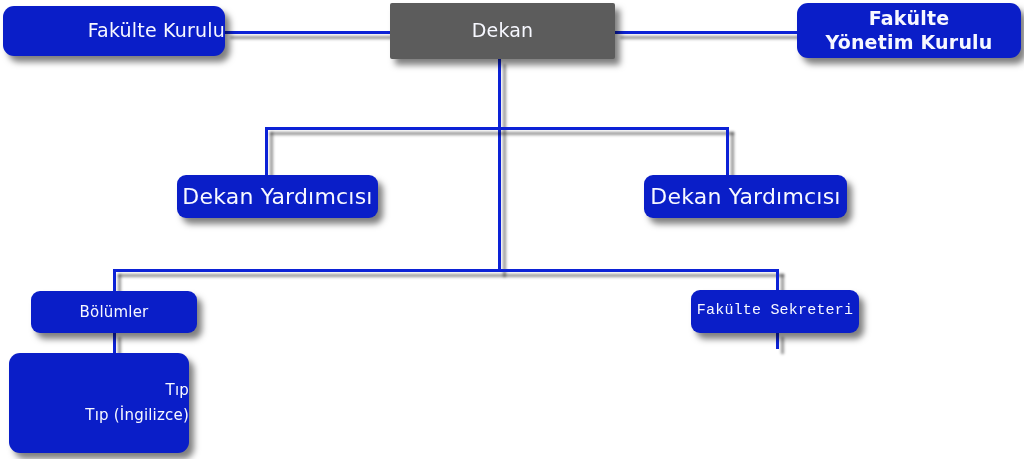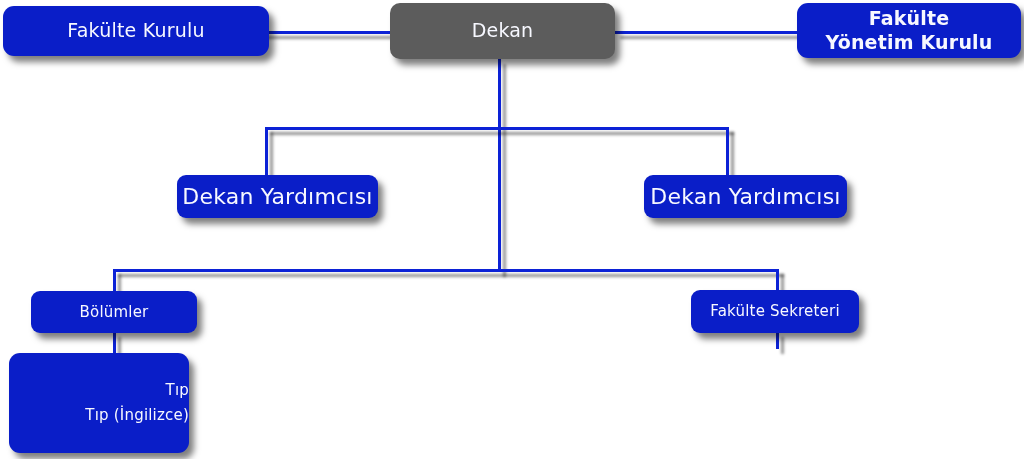--- a/index.html
+++ b/index.html
@@ -25,39 +25,39 @@
     color: #f7f8ff;
     background: var(--box-blue, #0A1EC8);
     border-radius: 9px;
     box-shadow: 5px 6px 6px rgba(0, 0, 0, 0.5);
     line-height: 1.25;
     letter-spacing: 0.2px;
     box-sizing: border-box;
   }
   .node.gray {
     background: var(--dekan-gray, #5C5C5C);
-    border-radius: 10px;
+    border-radius: 2px;
   }
   .line {
     position: absolute;
     background: var(--line-blue, #0C22D6);
     box-shadow: 5px 5px 3px rgba(0, 0, 0, 0.42);
   }
   .fs19 { font-size: 19px; }
   .fs18 { font-size: 22px; }
   .fs15 { font-size: 15px; }
 
   
-  #n-fakulte-kurulu         { left: 3px;   top: 6px;   width: 266px; height: 50px; border-radius: 11px; }
+  #n-fakulte-kurulu         { left: 3px;   top: 6px;   width: 222px; height: 50px; border-radius: 11px; align-items: flex-end; }
   #n-dekan                  { left: 390px; top: 3px;   width: 225px; height: 56px; }
   #n-fakulte-yonetim-kurulu { left: 797px; top: 3px;   width: 224px; height: 55px; border-radius: 11px; padding: 0 26px; font-weight: bold; }
   #n-dekan-yardimcisi-left  { left: 177px; top: 175px; width: 201px; height: 43px; }
   #n-dekan-yardimcisi-right { left: 644px; top: 175px; width: 203px; height: 43px; }
   #n-bolumler               { left: 31px;  top: 291px; width: 166px; height: 42px; }
-  #n-fakulte-sekreteri      { left: 691px; top: 290px; width: 168px; height: 43px; }
+  #n-fakulte-sekreteri      { left: 691px; top: 290px; width: 168px; height: 43px; font-family: Liberation Mono, monospace; }
   #n-bolum-sekreteri        { left: 693px; top: 349px; width: 165px; height: 43px; }
   #n-tip                    { left: 9px;   top: 353px; width: 180px; height: 100px; border-radius: 11px; line-height: 1.65; align-items: flex-end; }
 
   
   #l-dekan-kurulu      { left: 225px; top: 31px;  width: 165px; height: 3px; }
   #l-dekan-yonetim     { left: 615px; top: 31px;  width: 182px; height: 3px; }
   #l-center-vertical   { left: 498px; top: 59px;  width: 3px;   height: 213px; }
   #l-branch1-h         { left: 265px; top: 127px; width: 464px; height: 3px; }
   #l-branch1-left-v    { left: 265px; top: 127px; width: 3px;   height: 48px; }
   #l-branch1-right-v   { left: 726px; top: 127px; width: 3px;   height: 48px; }

